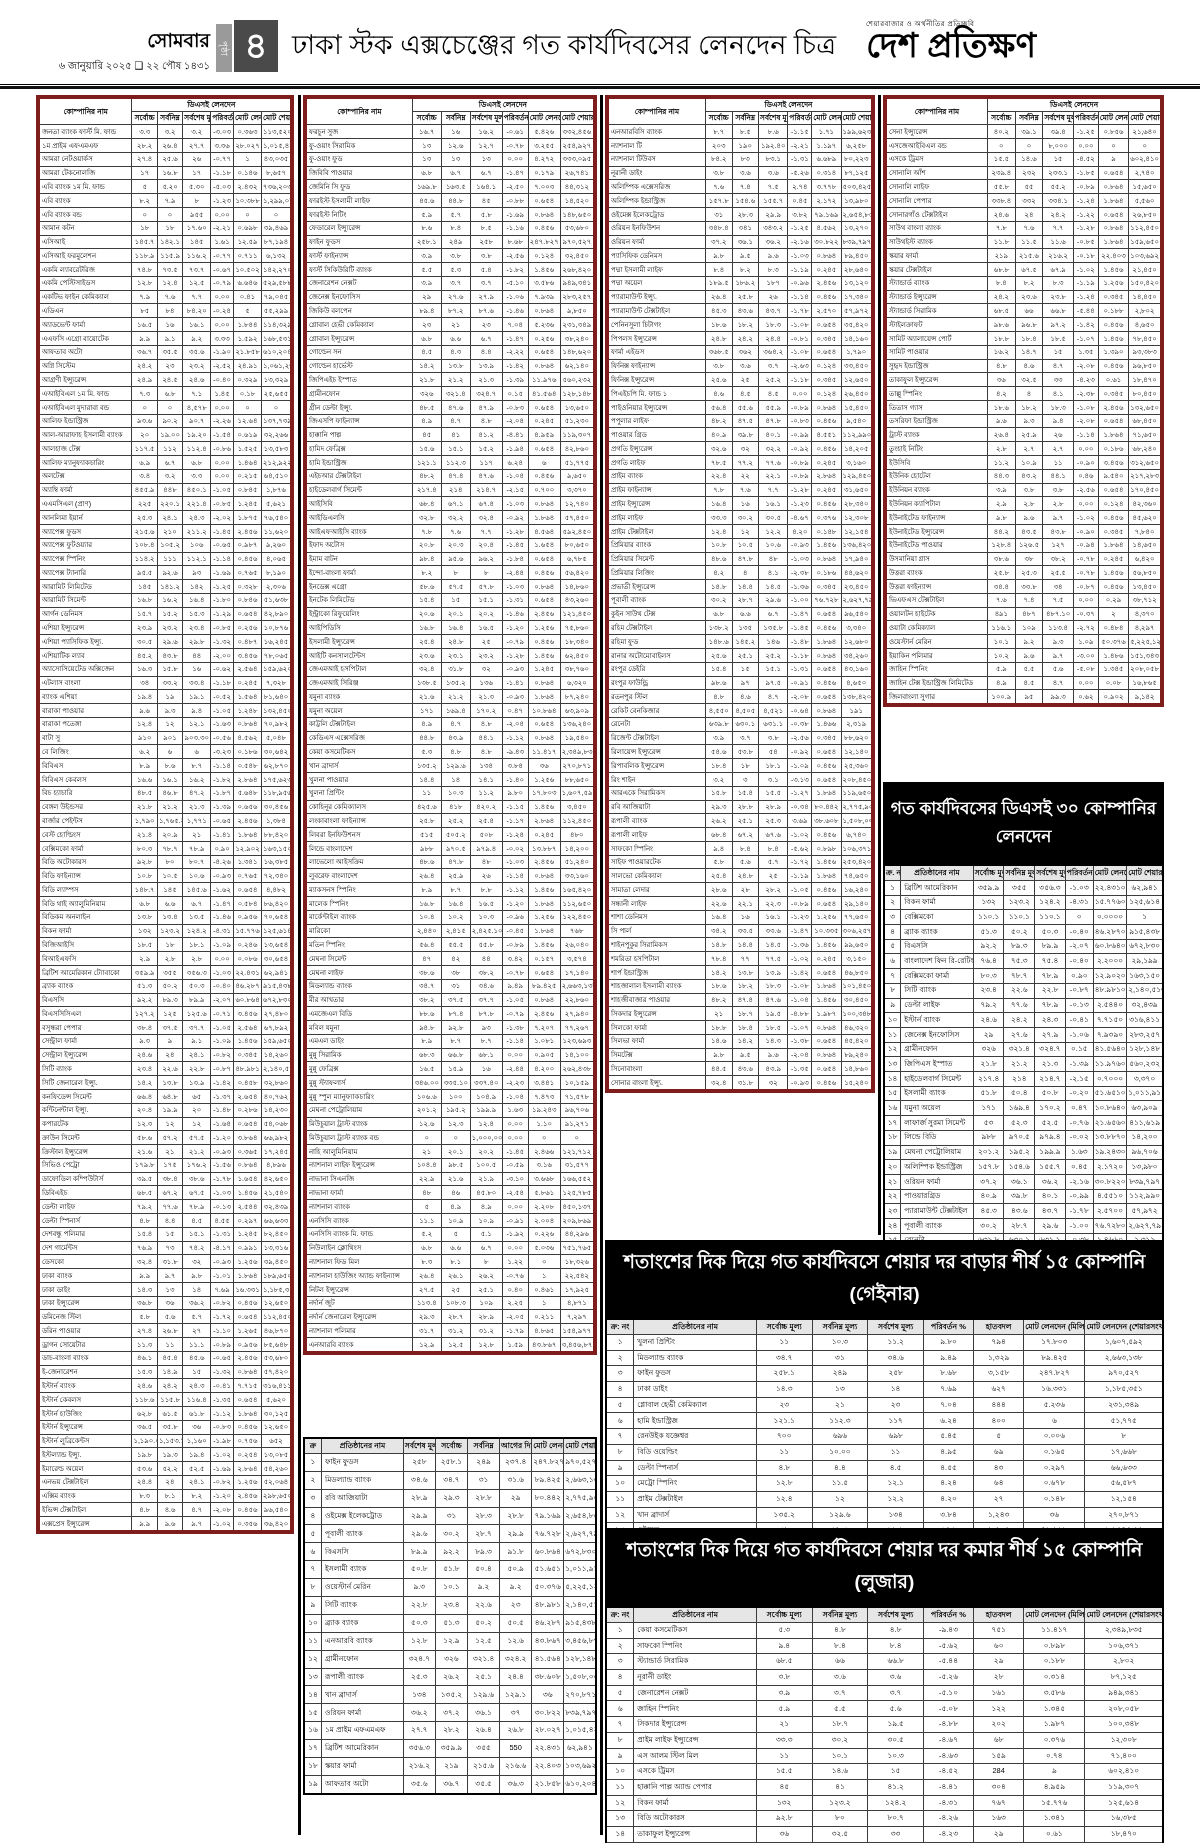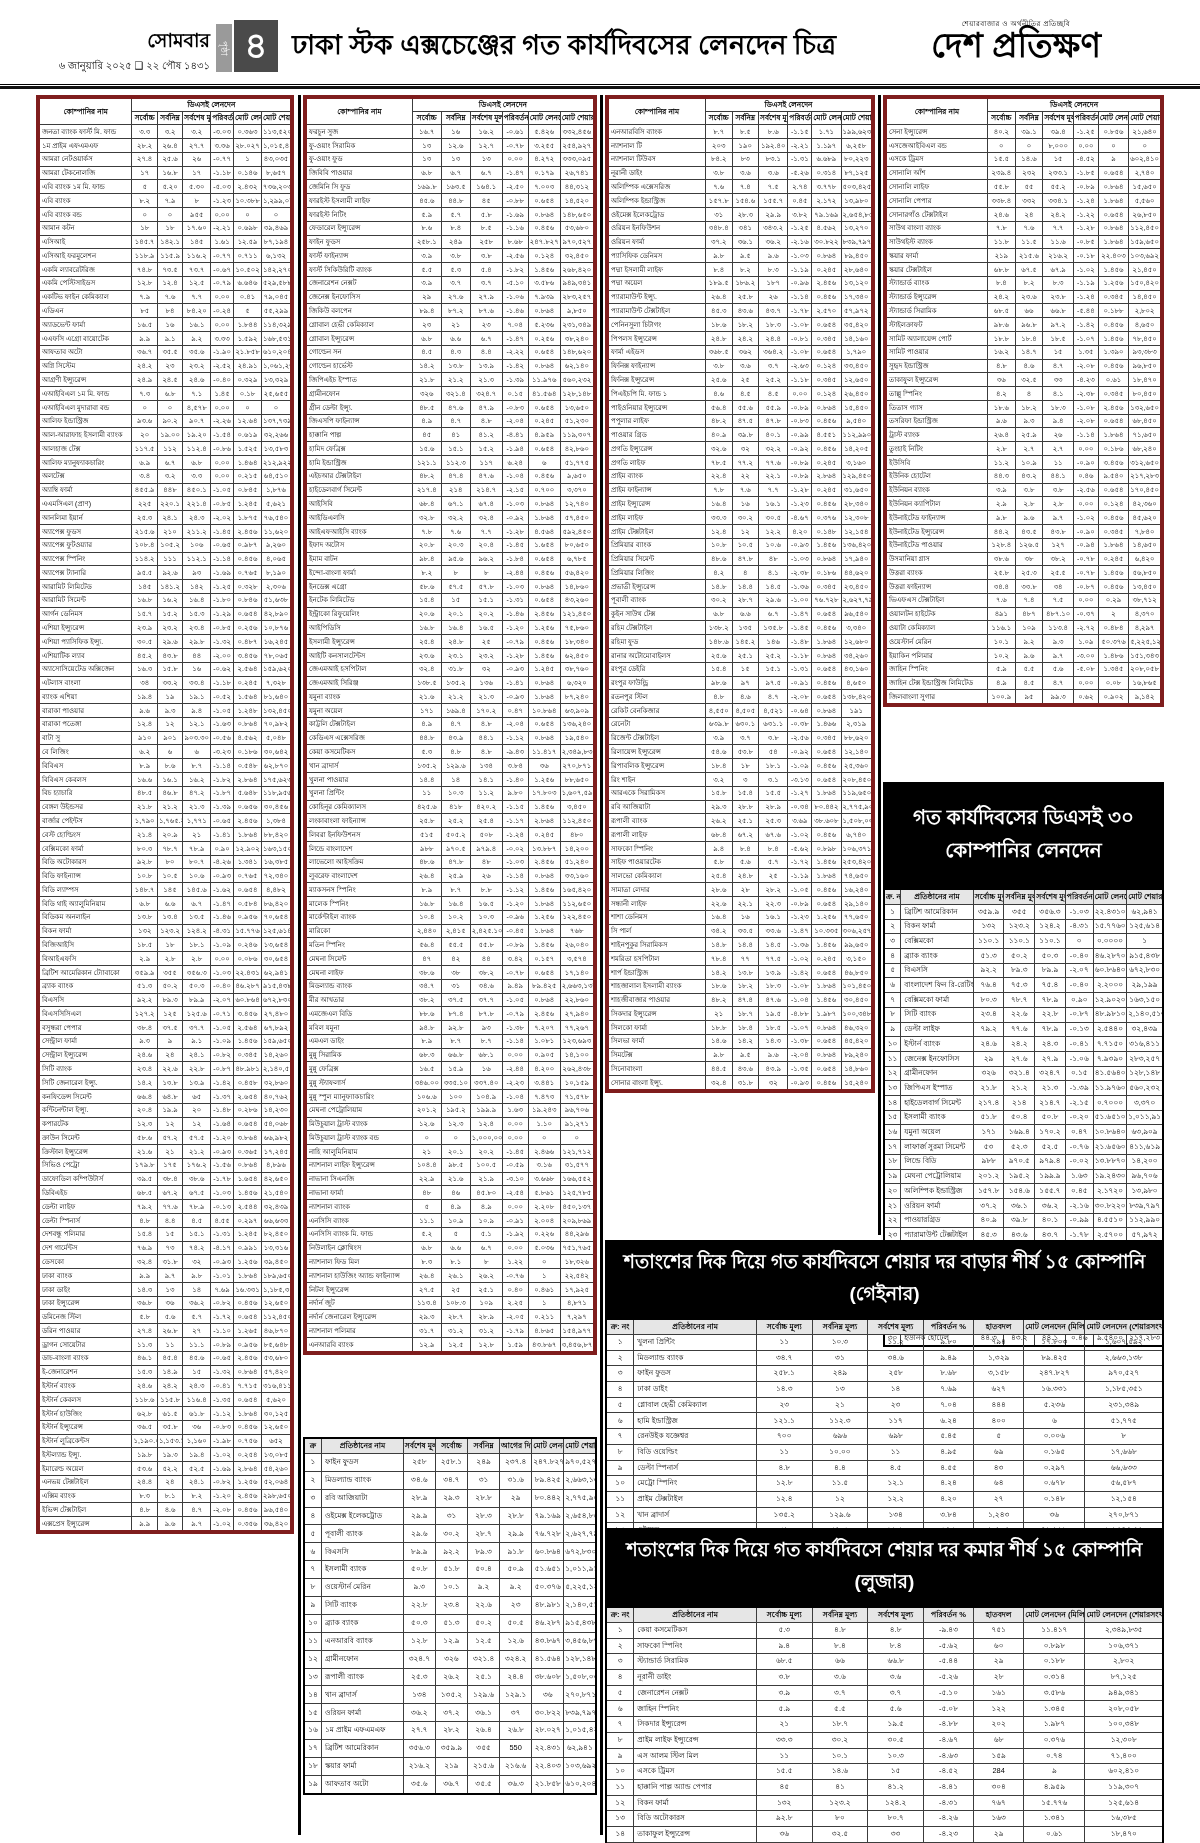--- a/index.html
+++ b/index.html
@@ -5,37 +5,37 @@
   html,body{margin:0;padding:0;background:#fff}
   body{width:1200px;height:1843px;position:relative;font-family:"Liberation Sans","DejaVu Sans",sans-serif;color:#000;overflow:hidden}
   .abs{position:absolute}
   
   .masthead{left:0;top:18px;width:1200px;height:66px}
   .dateblock{position:absolute;left:30px;top:8px;width:180px;text-align:right}
   .dateblock .day{font-weight:bold;font-size:19px}
   .dateblock .dline{font-size:10px}
   .pgword{position:absolute;left:216px;top:6px;width:16px;height:48px;background:#9a9a9a;color:#fff;font-size:9px;writing-mode:vertical-rl;text-align:center;line-height:16px}
   .pgnum{position:absolute;left:234px;top:2px;width:44px;height:52px;background:#4a4a4a;color:#fff;font-size:36px;font-weight:bold;text-align:center;line-height:52px}
-  .ptitle{position:absolute;left:292px;top:6px;width:560px;font-size:27px;font-weight:bold;letter-spacing:0}
-  .brand{position:absolute;right:34px;top:0;width:300px;text-align:center}
+  .ptitle{position:absolute;left:292px;top:6px;width:560px;font-size:27px;font-weight:normal;letter-spacing:0}
+  .brand{position:absolute;right:34px;top:0;width:300px;text-align:left}
   .brand .tag{font-size:7px;letter-spacing:.5px}
   .brand .bname{font-size:34px;font-weight:bold;line-height:30px}
   .hrule1{position:absolute;left:0;top:84px;width:1200px;height:1px;background:#000}
   .hrule2{position:absolute;left:0;top:86px;width:1200px;height:3px;background:#111}
   
   .vdiv{background:#000;width:3px}
   
   table{border-collapse:collapse;width:100%;table-layout:fixed}
   .lst th,.lst td{border:1px solid #3c3c3c;font-size:6.9px;line-height:1.1;padding:2.6px 1px;text-align:center;overflow:hidden;white-space:nowrap}
   .lst thead th{font-weight:bold;font-size:7.4px;padding:2px 1px}
   .lst td:first-child{text-align:left;padding-left:2px}
   .lst{border:4px solid #7f1d1d}
   
   .banner{background:#000;color:#fff;font-weight:bold;text-align:center;border:2px solid #000}
-  .b-dse30{font-size:20px;padding:18px 0}
+  .b-dse30{font-size:17px;padding:11px 0}
   .b-top{font-size:19px;padding:5px 0}
   .b-turn{font-size:14px;padding:4px 0}
   .rank th,.rank td{border:1px solid #3c3c3c;font-size:7.4px;line-height:1.15;padding:2.6px 1px;text-align:center;overflow:hidden;white-space:nowrap}
   .rank thead th{background:#e6e6e6;font-weight:bold;font-size:7.6px}
   .rank td:nth-child(2){text-align:left;padding-left:3px}
   .rank{border:2px solid #000}
   .turnT td{padding:4.2px 1px}
   .gl td{padding:3.1px 1px}
   .note{font-size:7.5px;background:#d9d9d9;text-align:right;padding:2px 4px}
 </style>

